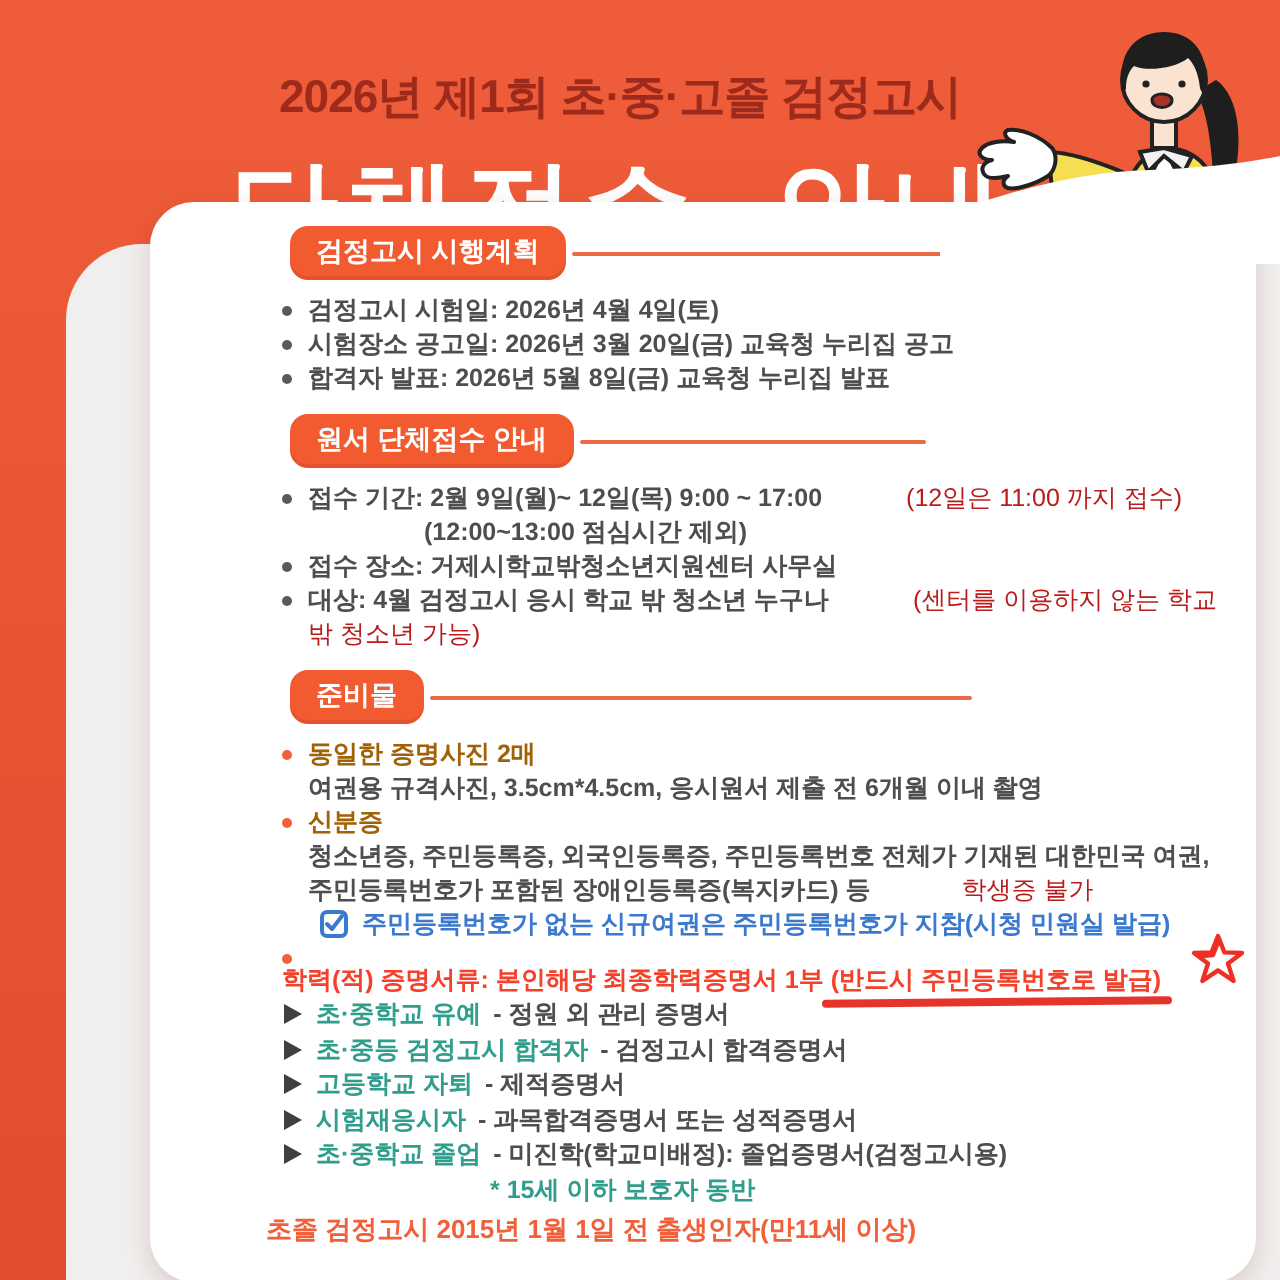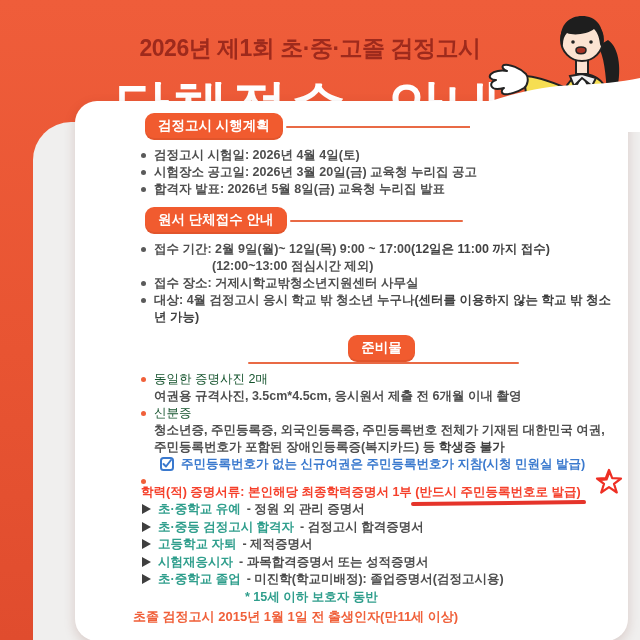--- a/index.html
+++ b/index.html
@@ -18,35 +18,35 @@
   .back-card{position:absolute;left:33px;top:122px;right:0;bottom:0;
     background:#F0EFEE;border-top-left-radius:38px;z-index:2;}
   .illustration{position:absolute;left:470px;top:2px;width:170px;height:130px;z-index:4;}
   .card{position:absolute;left:75px;top:101px;width:553px;height:540px;
     background:#FFFFFF;border-radius:22px;z-index:3;
     box-shadow:0 4px 12px rgba(110,40,25,0.18);}
   .card-inner{position:absolute;left:0;top:0;right:0;bottom:0;padding:10px 10px 0 66px;box-sizing:border-box;z-index:5;}
 
   
   .section-head{display:flex;align-items:center;margin-left:4px;}
-  .mt1{margin-top:2px;}.mt2{margin-top:9px;}.mt3{margin-top:9px;flex-direction:column;}
+  .mt1{margin-top:2px;}.mt2{margin-top:9px;}.mt3{margin-top:9px;}
   .badge{background:#F15B2F;color:#fff;font-weight:700;font-size:13.5px;
     padding:4px 13px 5px;border-radius:9px;white-space:nowrap;
     box-shadow:inset 0 -2px 0 rgba(0,0,0,0.06);}
   .rule{height:2px;background:#E96A45;border-radius:1px;margin-left:3px;}
   .rule-1{width:187px;}.rule-2{width:173px;}.rule-3{width:271px;}
 
   
   .list{margin-top:7px;}
   .item{display:flex;font-size:12.5px;font-weight:600;color:#4E4E4E;line-height:17px;}
   .dot{flex:none;width:5px;height:5px;border-radius:50%;background:#5A5A5A;margin:6px 8px 0 0;}
   .dot-orange{background:#F0603A;}
   .cont{padding-left:71px;font-size:12.5px;font-weight:600;color:#4E4E4E;line-height:17px;}
-  .orange-t{color:#14532d;font-weight:400;}
-  .bold-red{color:#404040;font-weight:700;}
+  .orange-t{color:#a16207;font-weight:700;}
+  .bold-red{color:#b91c1c;font-weight:400;margin-left:42px;}
 
   
   .check-line{display:flex;align-items:flex-start;padding-left:19px;
     color:#3A79CE;font-weight:700;font-size:12.5px;line-height:17px;}
   .checkbox-svg{flex:none;margin:1px 7px 0 0;}
 
   
   .record{position:relative;flex-direction:column;}
   .record .rec-main{color:#F5402B;font-weight:700;}
   .underlined{position:relative;color:#F5402B;font-weight:700;}

